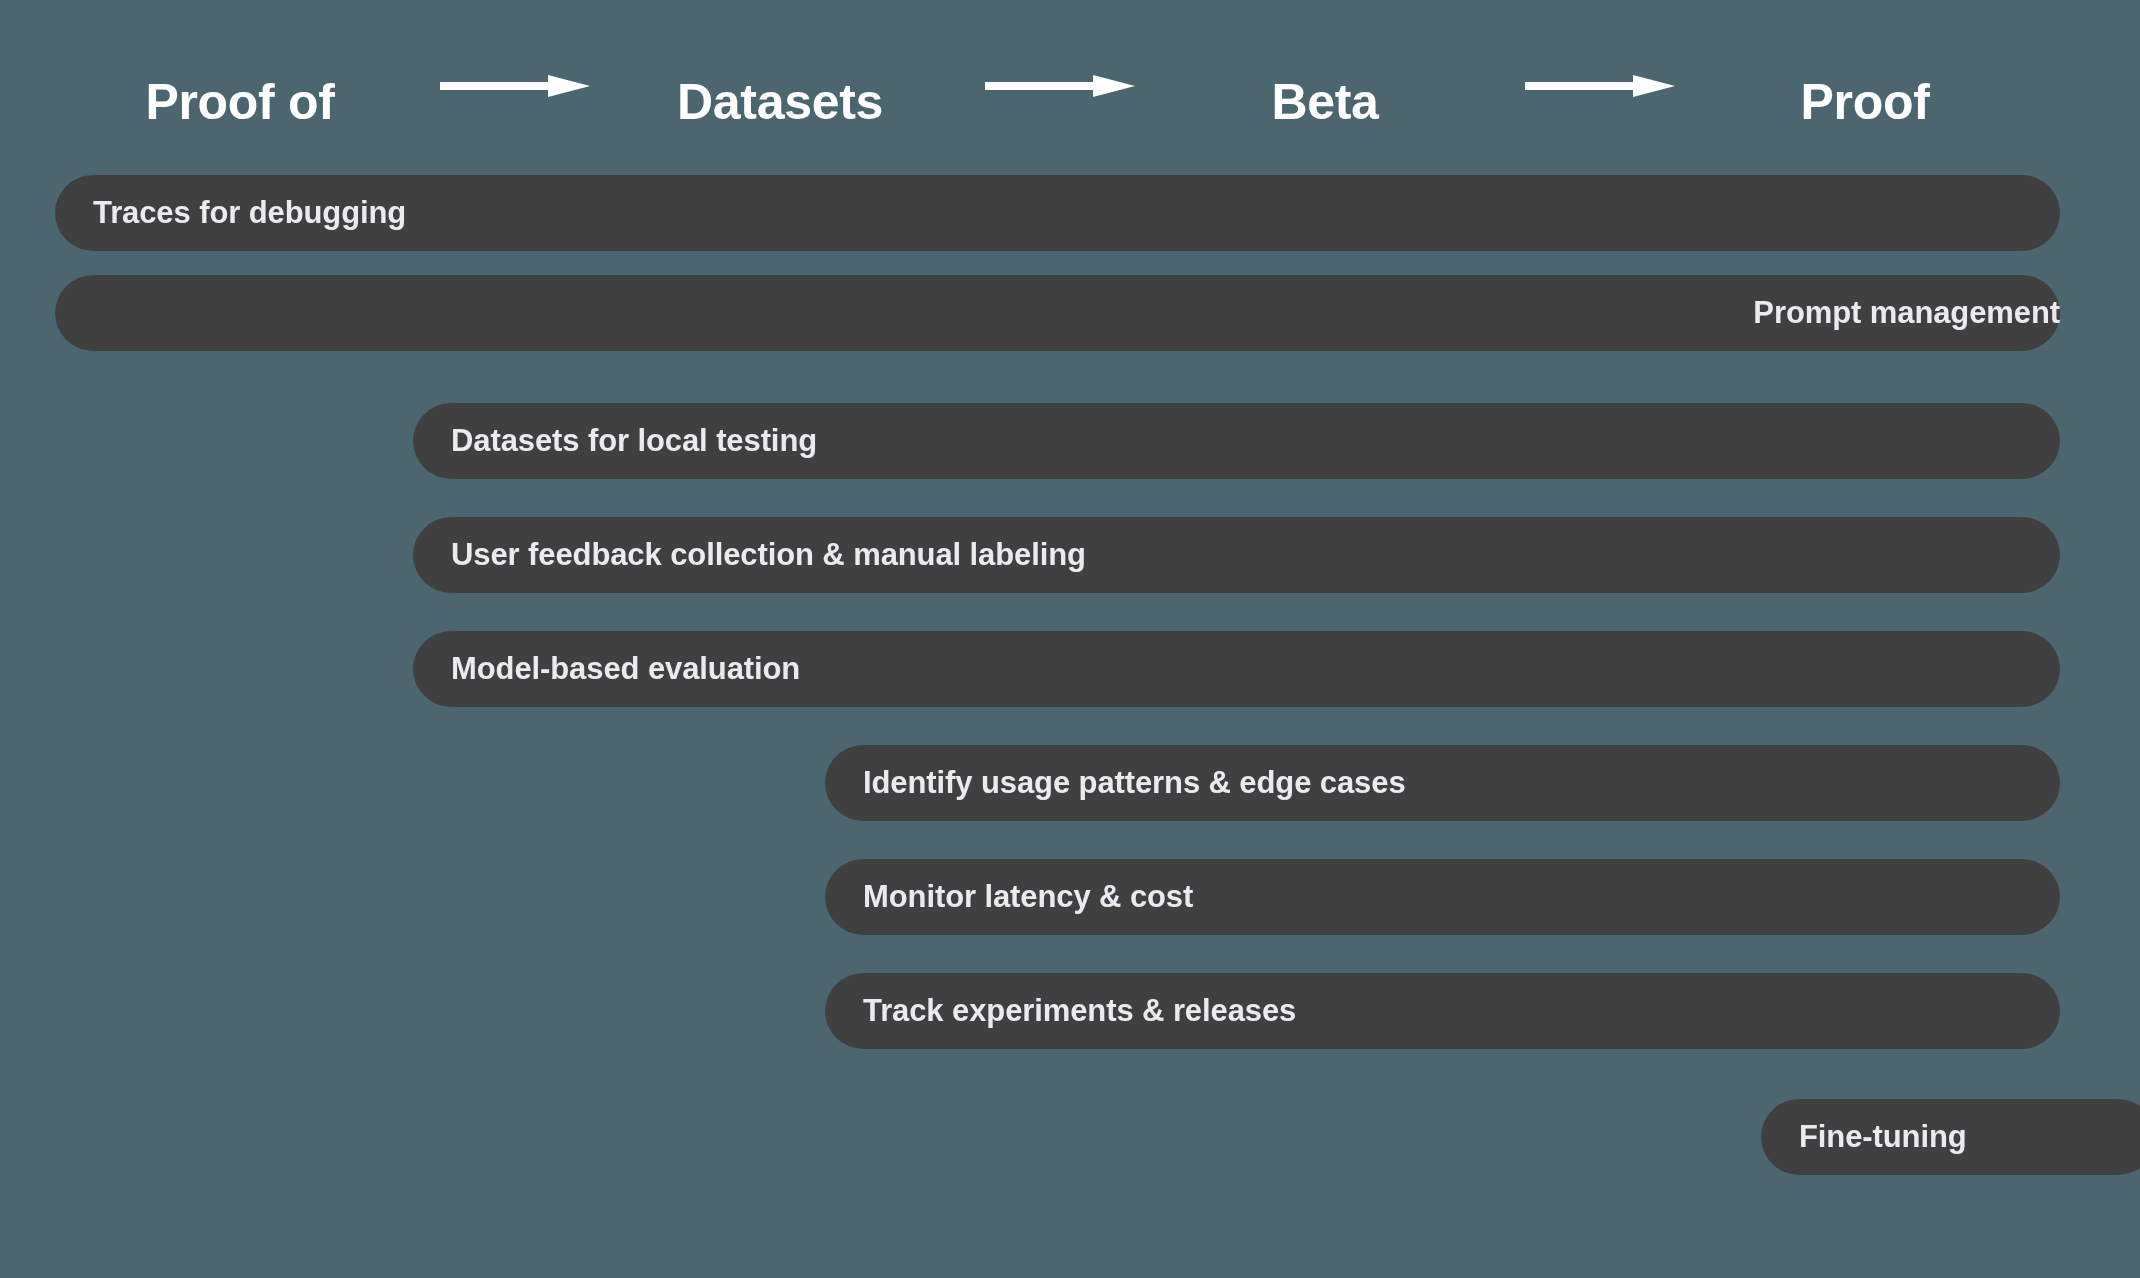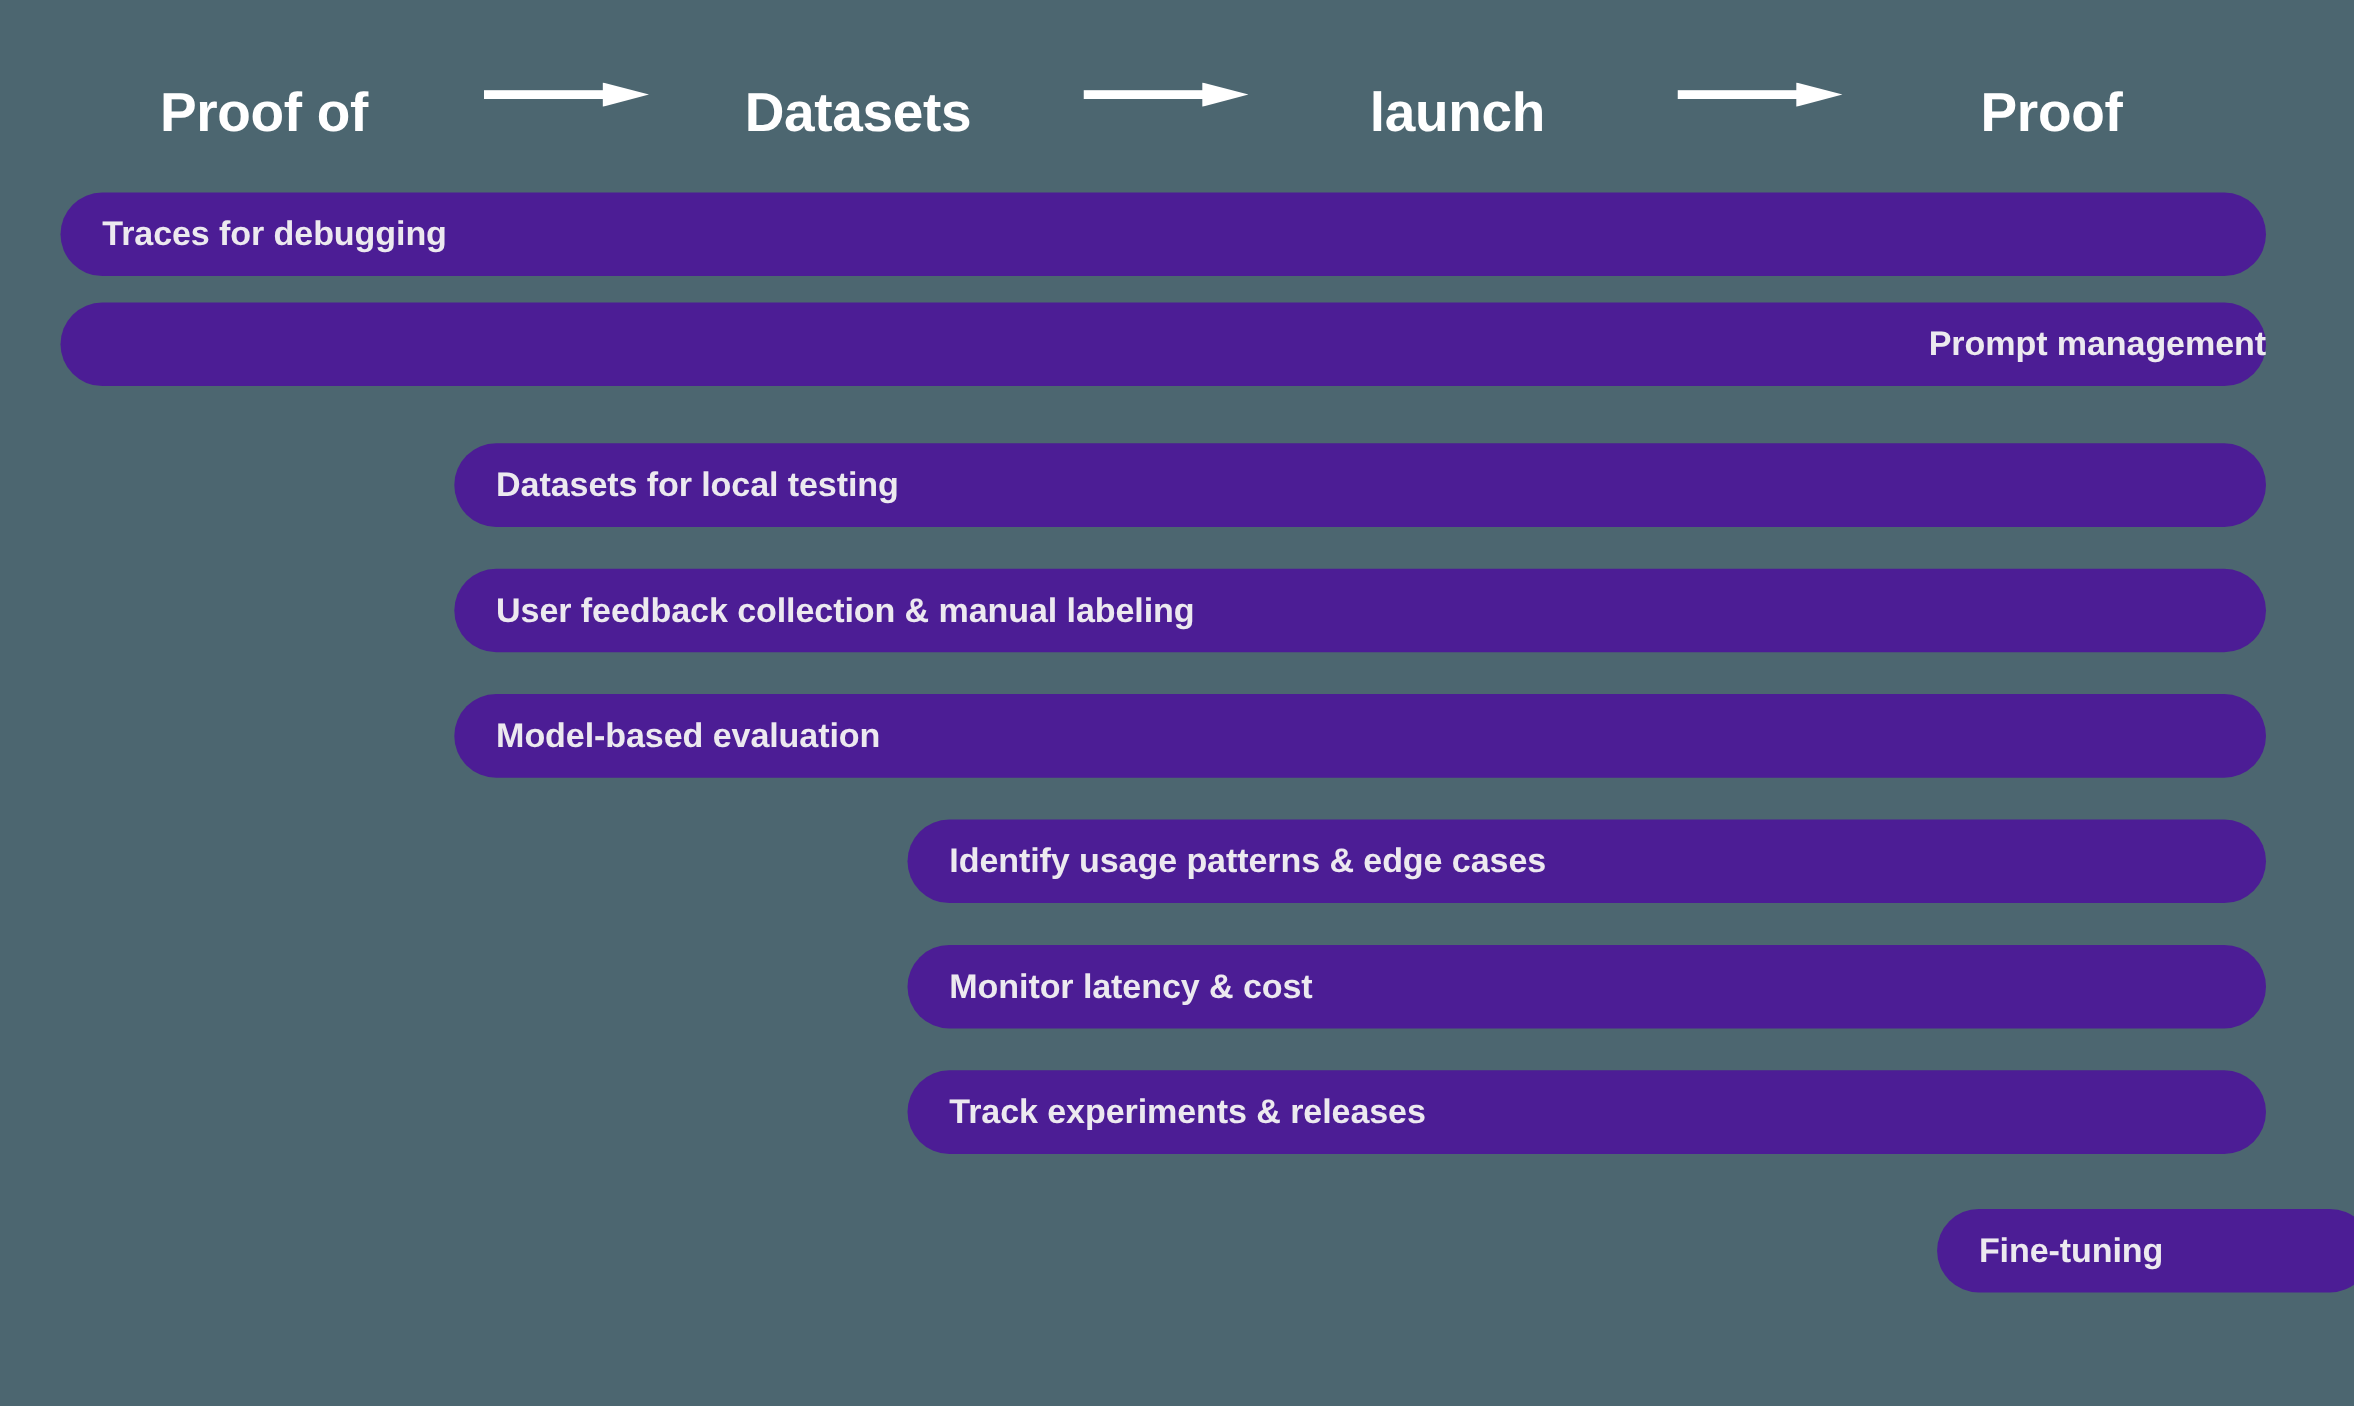--- a/index.html
+++ b/index.html
@@ -64,21 +64,21 @@
     position: absolute;
     left: 0;
     top: 0;
     width: 2140px;
     height: 1278px;
   }
 
   .bar {
     position: absolute;
     height: 76px;
-    background: #4c1d95;
+    background: #404040;
     border-radius: 38px;
     display: flex;
     align-items: center;
     box-sizing: border-box;
   }
 
   .bar-label {
     color: #ece9ef;
     font-size: 31px;
     font-weight: 700;
@@ -112,20 +112,21 @@
     </div>
 
     <div class="stage-arrow" style="left:985px;">
       <svg viewBox="0 0 150 22" xmlns="http://www.w3.org/2000/svg" aria-hidden="true">
         <rect x="0" y="7" width="115" height="8" fill="#ffffff"></rect>
         <polygon points="108,0 150,11 108,22" fill="#ffffff"></polygon>
       </svg>
     </div>
 
     <div class="stage-label" style="left:1165px; width:320px;">
+      <span class="line">Beta</span>
       <span class="line">launch</span>
     </div>
 
     <div class="stage-arrow" style="left:1525px;">
       <svg viewBox="0 0 150 22" xmlns="http://www.w3.org/2000/svg" aria-hidden="true">
         <rect x="0" y="7" width="115" height="8" fill="#ffffff"></rect>
         <polygon points="108,0 150,11 108,22" fill="#ffffff"></polygon>
       </svg>
     </div>
 

